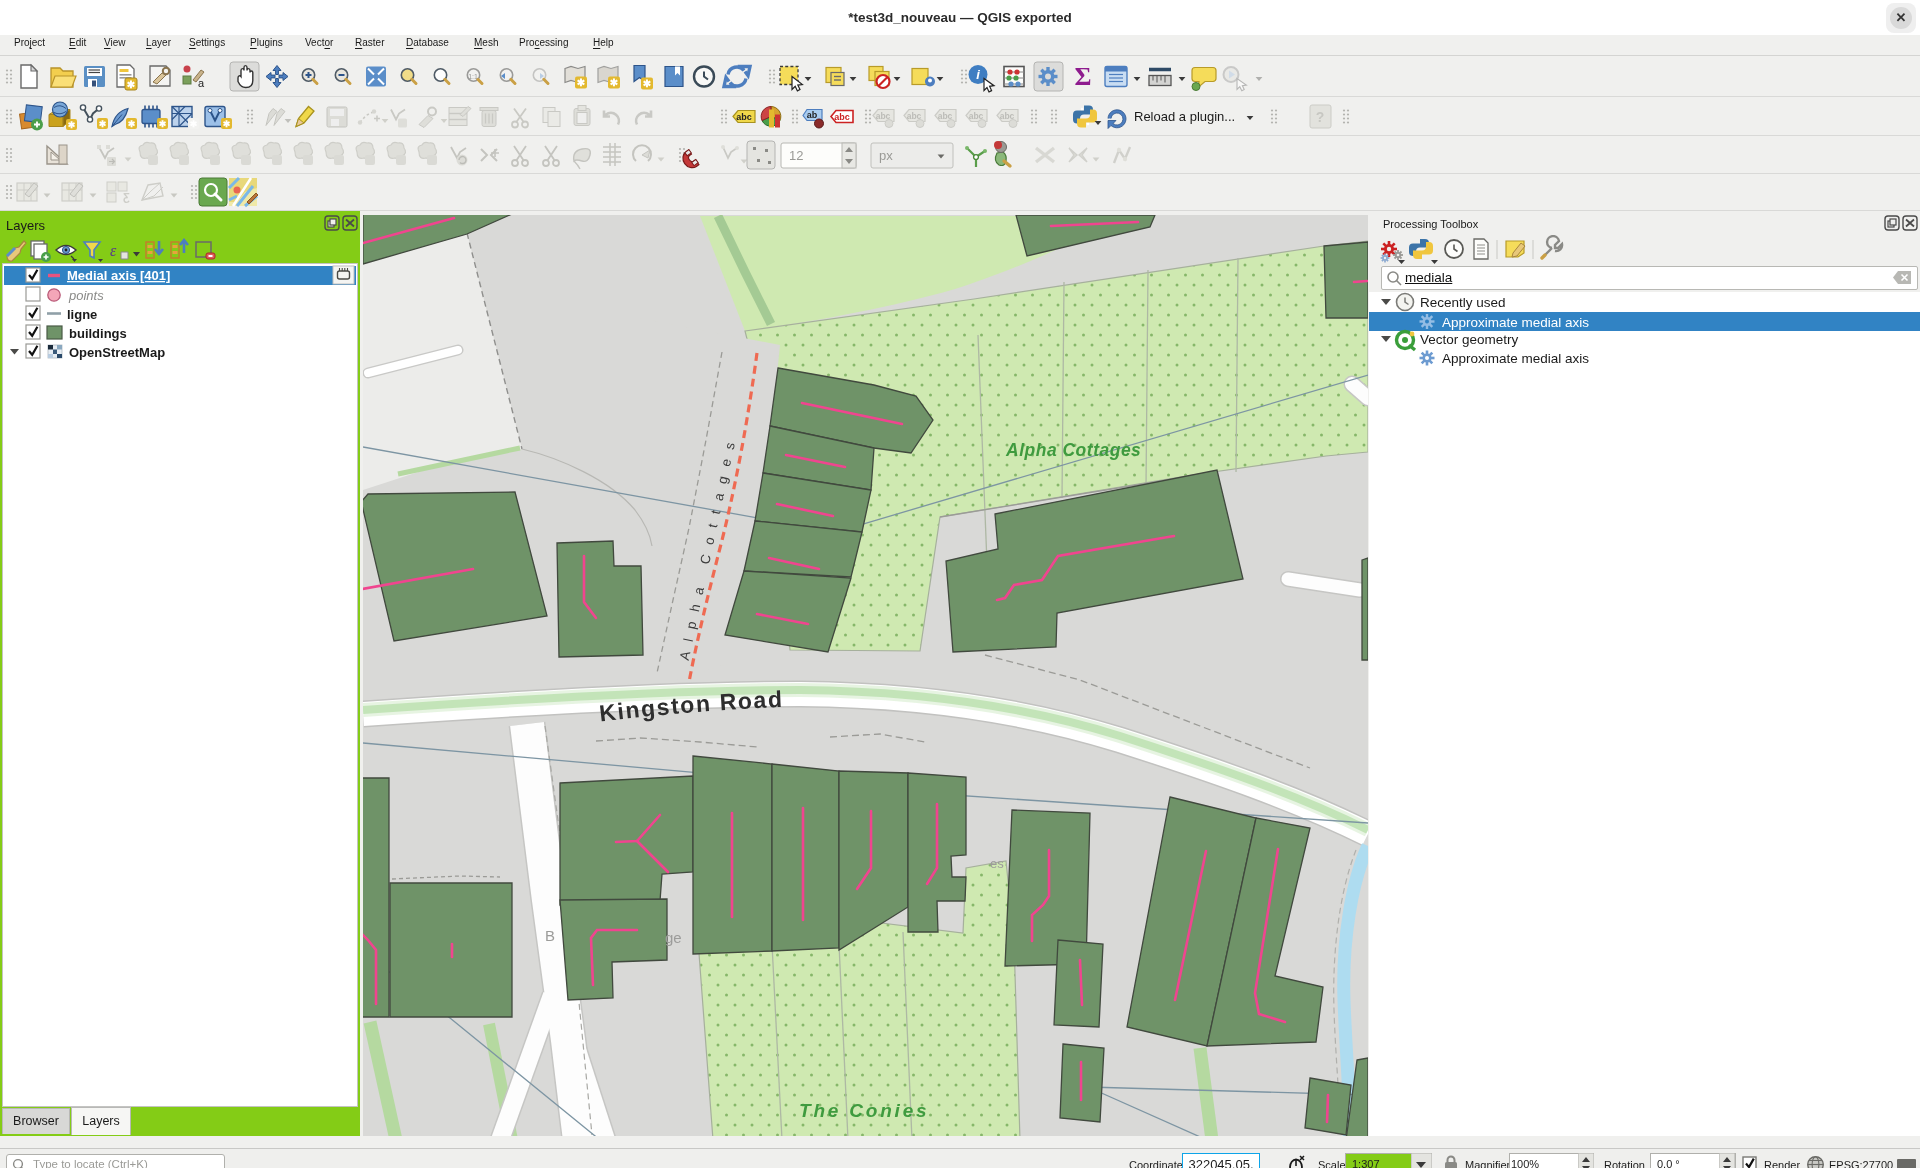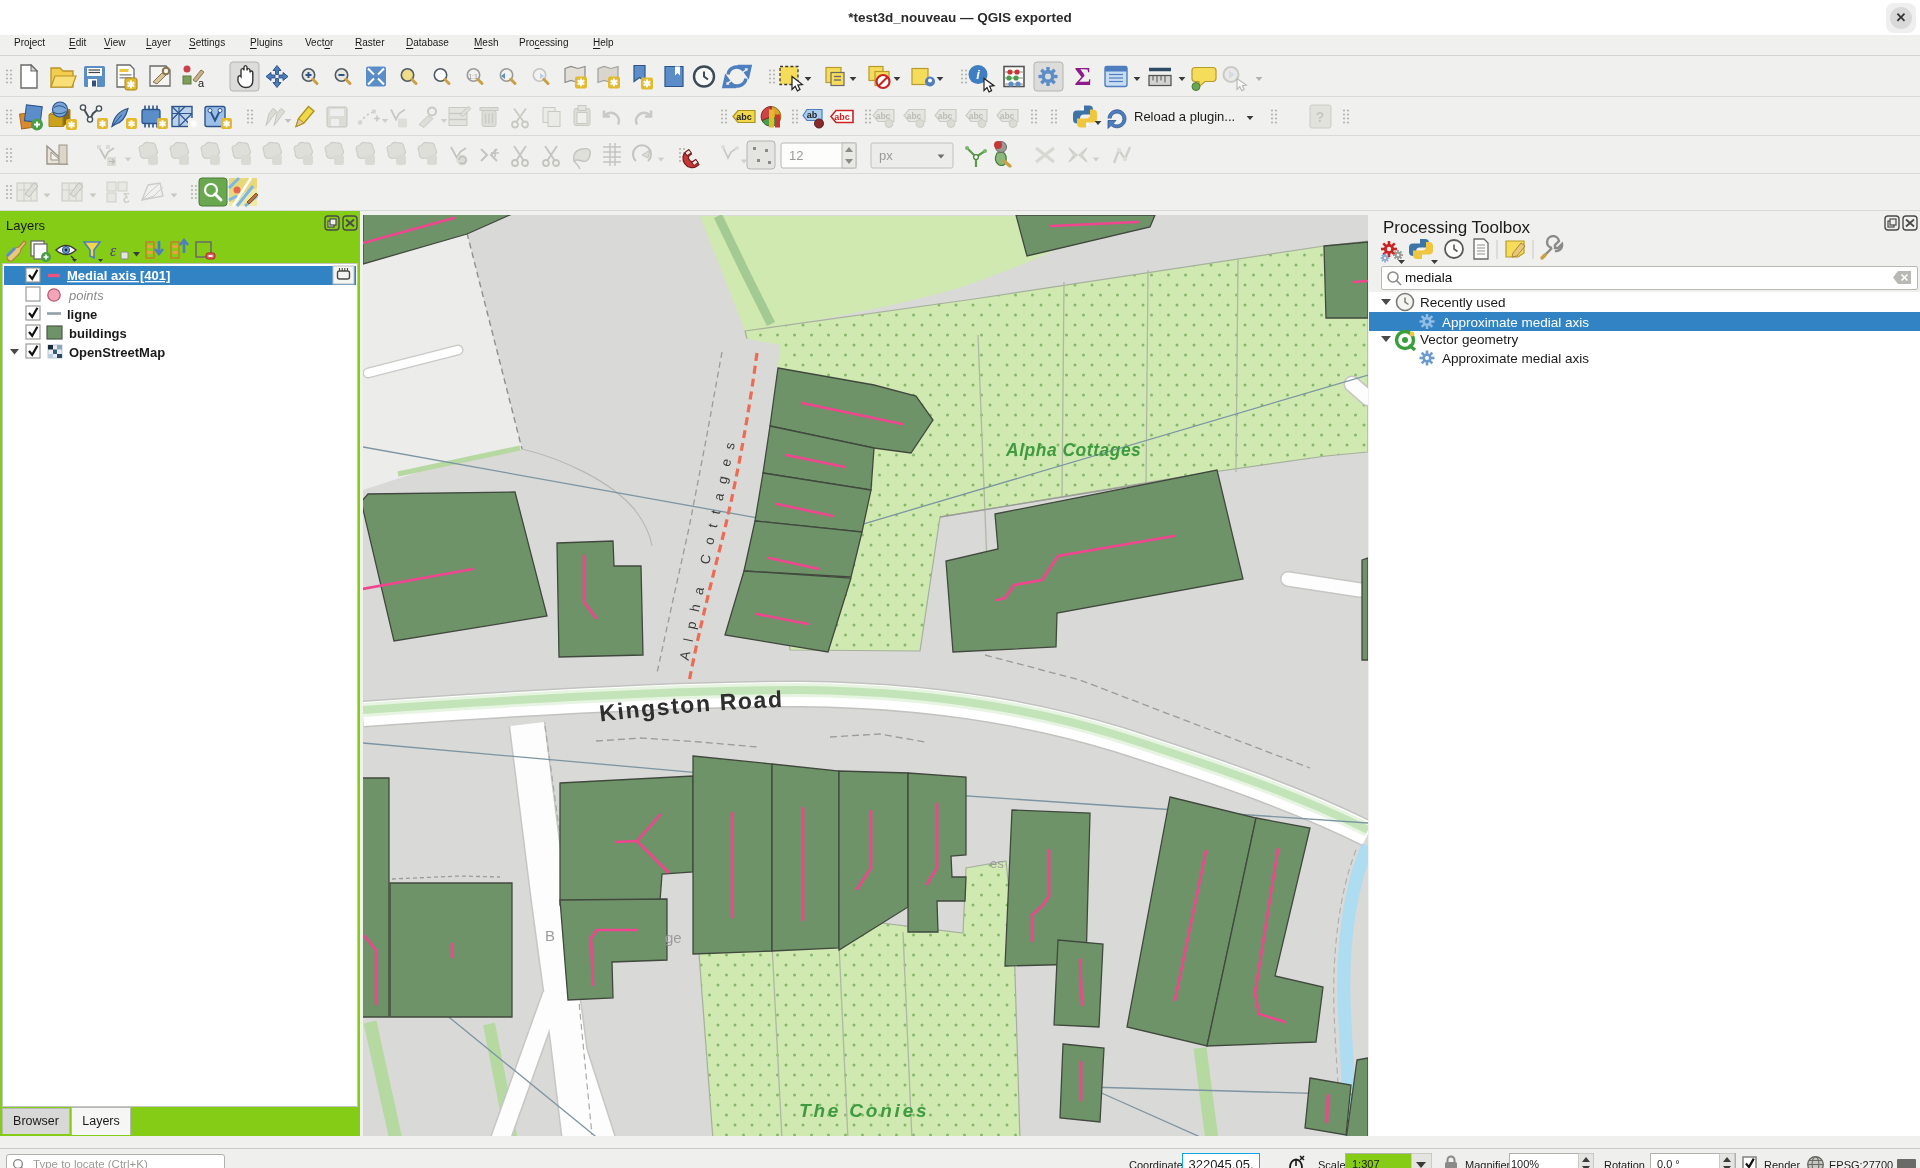--- a/index.html
+++ b/index.html
@@ -927,21 +927,21 @@
     <path d="M1362,560 L1368,558 L1368,660 L1362,660 Z" fill="#6f9368" stroke="#41493e" stroke-width="1.3"></path>
     <text font-size="13.5" fill="#3c3c3c" letter-spacing="10"><textPath href="#alphast" startOffset="2">Alpha Cottages</textPath></text>
     <text font-size="23" font-weight="bold" fill="#2e2e2e" letter-spacing="1.6"><textPath href="#kingr" startOffset="4">Kingston Road</textPath></text>
     <text x="1006" y="456" font-size="17.5" font-style="italic" font-weight="bold" fill="#3f9b3f" letter-spacing="0.5">Alpha Cottages</text>
     <text x="799" y="1117" font-size="19" font-style="italic" font-weight="bold" fill="#3f9b3f" letter-spacing="2.8">The Conies</text>
     <text x="545" y="941" font-size="15" fill="#9c9c9a">B</text>
     <text x="665" y="943" font-size="15" fill="#9c9c9a">ge</text>
     <text x="990" y="868" font-size="13" fill="#9c9c9a">es</text>
   </svg>
 <div class="abs" style="left:1369px;top:211px;width:551px;height:925px;background:#f0f0ee;">
-    <div class="abs" style="left:14px;top:7px;font-size:17px;color:#1a1a1a;">Processing Toolbox</div>
+    <div class="abs" style="left:14px;top:7px;font-size:11px;color:#1a1a1a;">Processing Toolbox</div>
     <svg class="abs" style="left:515px;top:4px" width="34" height="16" xmlns="http://www.w3.org/2000/svg">
       <rect x="1" y="1" width="14" height="14" rx="3" fill="none" stroke="#4a4a4a" stroke-width="1.4"></rect>
       <rect x="4" y="6" width="6" height="6" fill="#f0f0ee" stroke="#4a4a4a" stroke-width="1.2"></rect>
       <rect x="6" y="4" width="6" height="6" fill="#f0f0ee" stroke="#4a4a4a" stroke-width="1.2"></rect>
       <rect x="19" y="1" width="14" height="14" rx="3" fill="none" stroke="#4a4a4a" stroke-width="1.4"></rect>
       <path d="M22,4.5 l8,7 M30,4.5 l-8,7" stroke="#4a4a4a" stroke-width="1.8"></path>
     </svg>
     <svg class="abs" style="left:0;top:24px" width="551" height="30" xmlns="http://www.w3.org/2000/svg">
       <g transform="translate(20,14)">
         <g fill="#cc2222">
@@ -1007,21 +1007,21 @@
       <g transform="translate(182,14)">
         <path d="M-8,8 l9,-9 M1,-1 a6,6 0 1 1 7,-7 l-4,4 l0,3 l3,0 l4,-4 a6,6 0 0 1 -7,7" fill="none" stroke="#8a8a86" stroke-width="2.4"></path>
         <path d="M-9,9 l3,-3" stroke="#caa045" stroke-width="3.4" stroke-linecap="round"></path>
       </g>
     </svg>
     <div class="abs" style="left:12px;top:55px;width:537px;height:24px;background:#fff;border:1px solid #b8b8b4;border-radius:2px;"></div>
     <svg class="abs" style="left:16px;top:58px" width="20" height="18" xmlns="http://www.w3.org/2000/svg">
       <circle cx="8" cy="8" r="5" fill="none" stroke="#8a8a86" stroke-width="1.6"></circle>
       <line x1="11.5" y1="11.5" x2="16" y2="16" stroke="#8a8a86" stroke-width="1.6"></line>
     </svg>
-    <div class="abs" style="left:36px;top:59px;font-size:13.5px;color:#111;">mediala</div>
+    <div class="abs" style="left:36px;top:59px;font-size:13.5px;color:#111;text-decoration:underline;">mediala</div>
     <svg class="abs" style="left:524px;top:59px" width="20" height="16" xmlns="http://www.w3.org/2000/svg">
       <path d="M5,1 h13 v13 h-13 l-5,-6.5 z" fill="#b8b8b4"></path>
       <path d="M8.5,4.5 l6,6 m0,-6 l-6,6" stroke="#fff" stroke-width="1.6"></path>
     </svg>
     <div class="abs" style="left:0;top:81px;width:551px;height:844px;background:#fff;"></div>
     <svg class="abs" style="left:0;top:81px" width="551" height="300" xmlns="http://www.w3.org/2000/svg">
       <path d="M12,7 l10,0 l-5,6 z" fill="#4a4a48"></path>
       <g transform="translate(36,10)">
         <circle r="8.5" fill="#f4f4f0" stroke="#7a7a76" stroke-width="1.6"></circle>
         <path d="M0,-4.5 v4.5 l3.5,2.5" stroke="#7a7a76" stroke-width="1.5" fill="none"></path>

